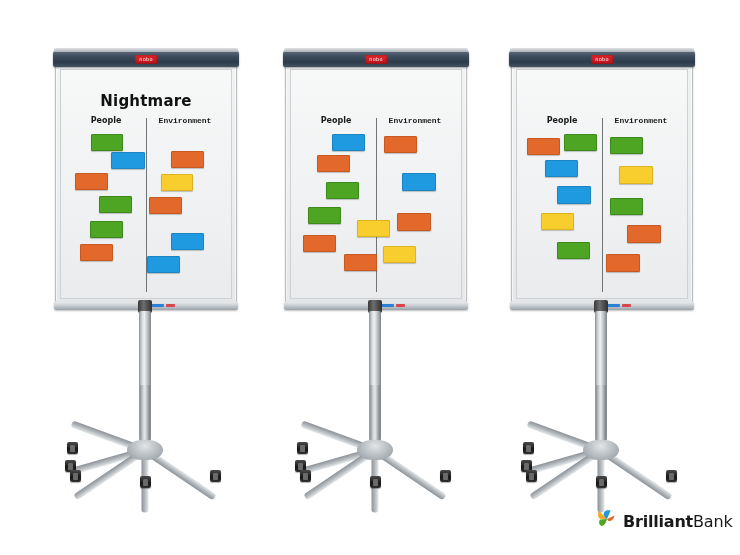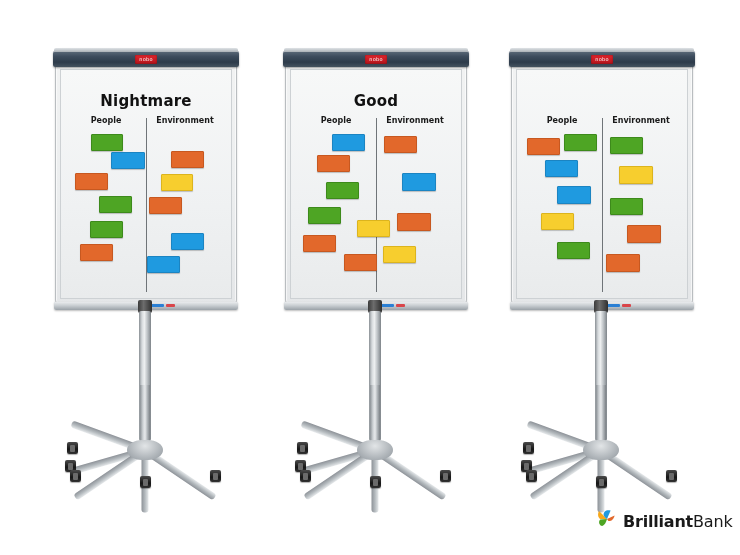--- a/index.html
+++ b/index.html
@@ -77,21 +77,21 @@
   .divider{
     position:absolute;top:48px;bottom:6px;left:50%;width:1px;
     background:#6f7478;
   }
   .col-head{
     position:absolute;top:46px;
     font-size:8px;font-weight:700;color:#1a1a1a;
     text-align:center;
   }
   .col-head.people{left:6px;width:78px;}
-  .col-head.env{right:4px;width:84px;}
+  .col-head.env{right:4px;width:84px;font-family:Liberation Mono, monospace;}
 
   
   .note{
     position:absolute;border-radius:1px;
     box-shadow:0 1px 1px rgba(0,0,0,.22);
   }
   .n-green{background:#4ea524;border:1px solid #3d8a1b;}
   .n-blue{background:#1f9ae0;border:1px solid #1b84c2;}
   .n-orange{background:#e2682b;border:1px solid #c75820;}
   .n-yellow{background:#f7ce2e;border:1px solid #dcb41d;}
@@ -196,21 +196,20 @@
           <div class="leg" style="left: 90px; top: 147px; width: 62px; transform: rotate(90deg);"></div>
           <div class="caster" style="left: 85px; top: 175.56px;"></div>
         </div>
       <div class="hub"></div>
     </div>
   </div>
 
   <div class="flipchart fc2">
     <div class="board">
       <div class="board-inner">
-        <div class="fc-title">Good</div>
         <div class="col-head people">People</div>
         <div class="col-head env">Environment</div>
         <div class="divider"></div>
         <div class="notes-layer">
             <div class="note n-blue" style="left: 41px; top: 64px; width: 31px; height: 15px;"></div>
             <div class="note n-orange" style="left: 26px; top: 85px; width: 31px; height: 15px;"></div>
             <div class="note n-green" style="left: 35px; top: 112px; width: 31px; height: 15px;"></div>
             <div class="note n-green" style="left: 17px; top: 137px; width: 31px; height: 15px;"></div>
             <div class="note n-orange" style="left: 12px; top: 165px; width: 31px; height: 15px;"></div>
             <div class="note n-yellow" style="left: 66px; top: 150px; width: 31px; height: 15px;"></div>

